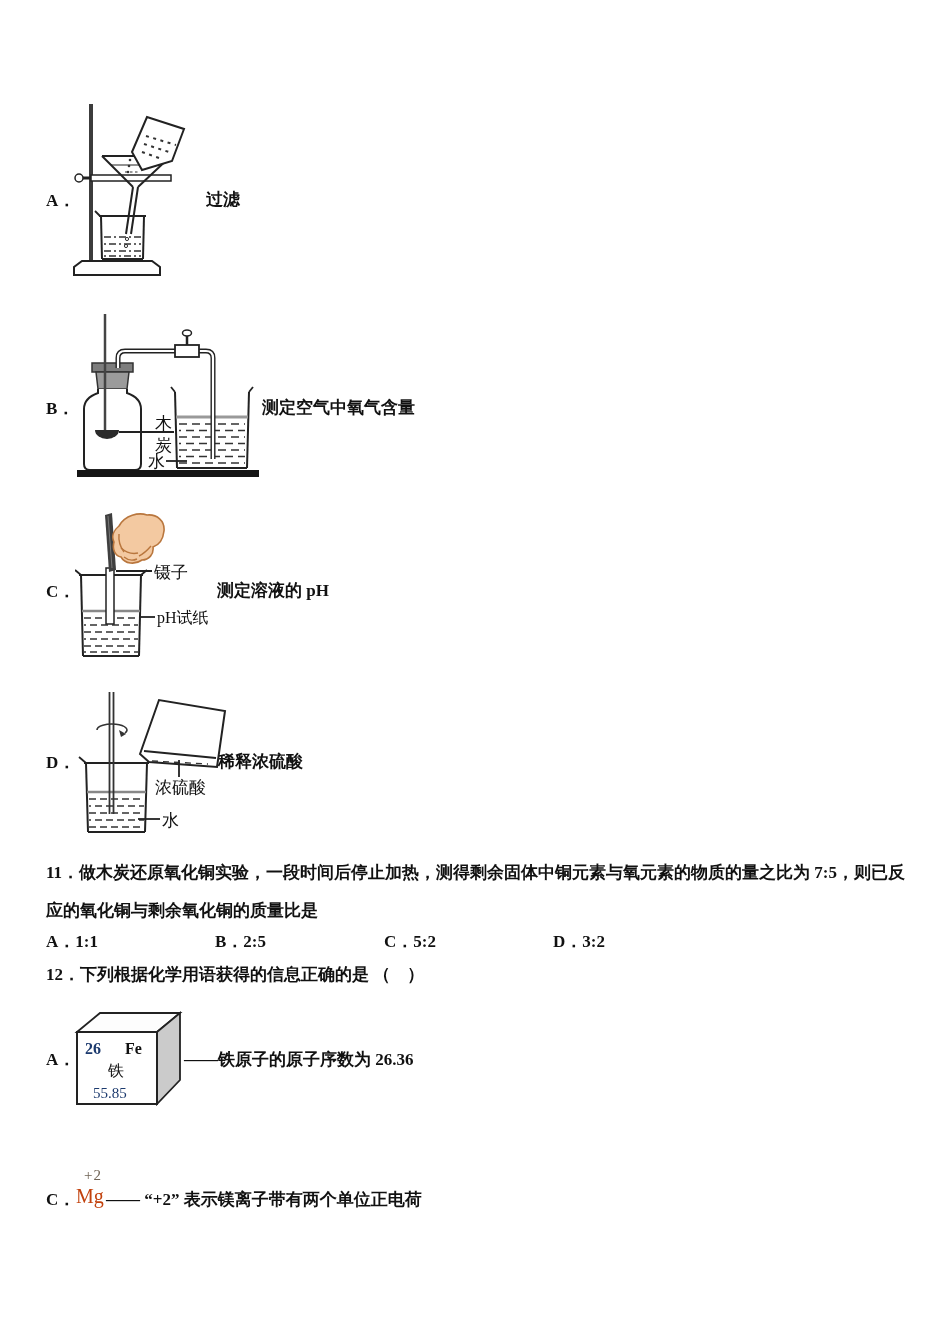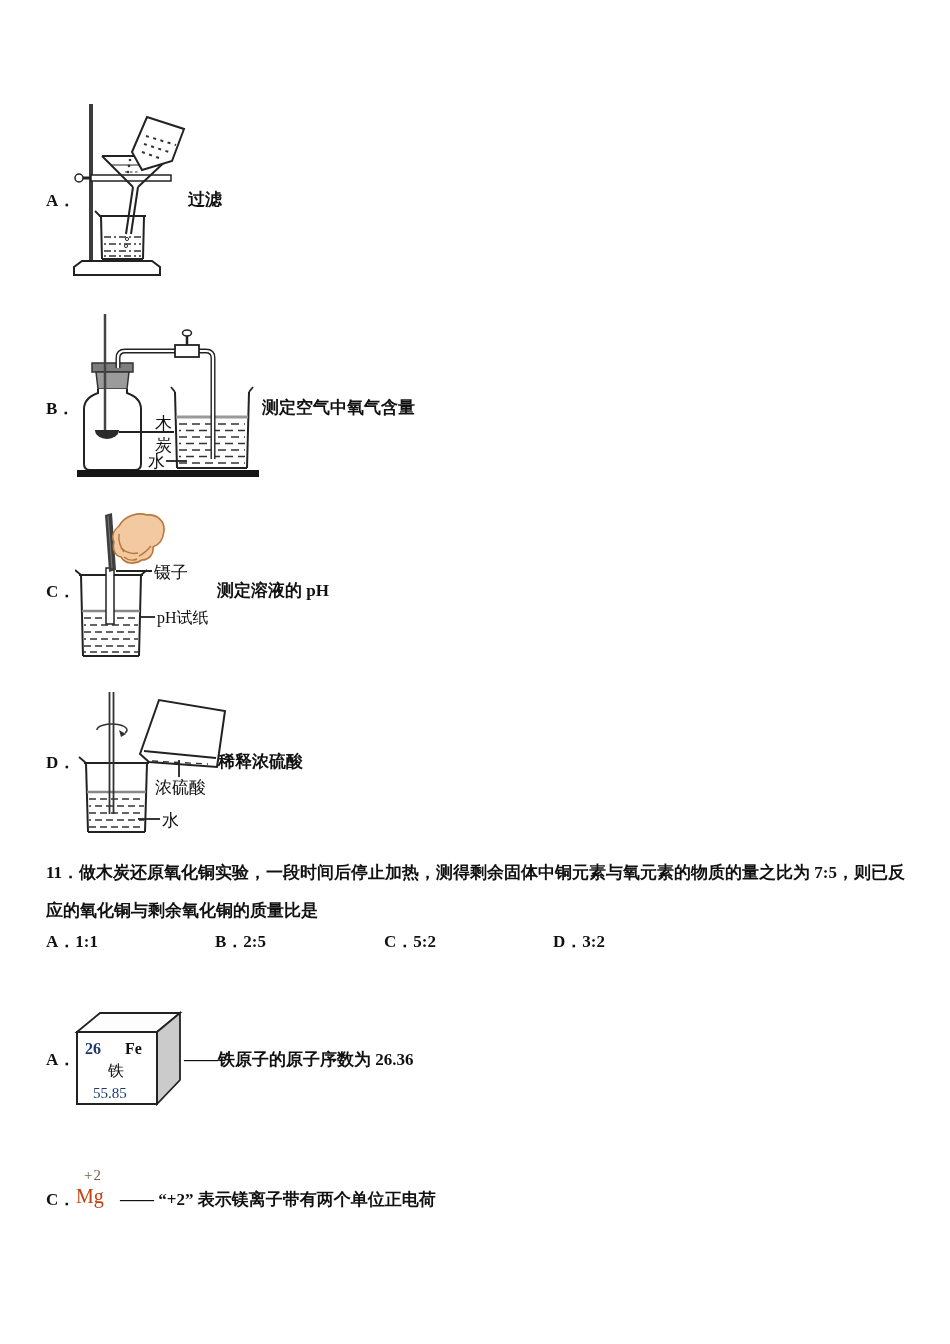--- a/index.html
+++ b/index.html
@@ -13,21 +13,21 @@
   .mg-charge{position:absolute;font-weight:400;font-size:15px;color:#6f6355;letter-spacing:1px;}
   .mg-symbol{position:absolute;font-weight:400;font-size:20px;color:#c2410c;}
   svg text{font-family:"Liberation Serif","DejaVu Serif",serif;}
 </style>
 </head>
 <body>
 
 <div class="page">
 
   <div class="t letter" style="left:46px;top:190px;">A．</div>
-  <div class="t caption" style="left:188px;top:189px;">过滤</div>
+  <div class="t caption" style="left:206px;top:189px;">过滤</div>
 
   <svg class="abs" style="left:72px;top:98px;" width="120" height="182" viewBox="0 0 120 182">
     <g>
       <line x1="19" y1="6" x2="19" y2="165" stroke="#3c3c3c" stroke-width="4"></line>
       <polygon points="10,163 80,163 88,169 88,177 2,177 2,169" fill="#fff" stroke="#222" stroke-width="2"></polygon>
       <circle cx="7" cy="80" r="4" fill="#fff" stroke="#222" stroke-width="1.5"></circle>
       <line x1="11" y1="80" x2="19" y2="80" stroke="#222" stroke-width="3"></line>
       <rect x="19" y="77" width="80" height="6" fill="#fff" stroke="#222" stroke-width="1.5"></rect>
     </g>
     <g>
@@ -182,20 +182,21 @@
     <text x="84" y="136" font-size="17" fill="#111">水</text>
   </svg>
 
   <div class="t" style="left:46px;top:862px;">11．做木炭还原氧化铜实验，一段时间后停止加热，测得剩余固体中铜元素与氧元素的物质的量之比为 7:5，则已反</div>
   <div class="t" style="left:46px;top:900px;">应的氧化铜与剩余氧化铜的质量比是</div>
   <div class="t" style="left:46px;top:931px;">A．1:1</div>
   <div class="t" style="left:215px;top:931px;">B．2:5</div>
   <div class="t" style="left:384px;top:931px;">C．5:2</div>
   <div class="t" style="left:553px;top:931px;text-align:center;">D．3:2</div>
 
+  <div class="t" style="left:46px;top:964px;">12．下列根据化学用语获得的信息正确的是 （　）</div>
 
   <div class="t letter" style="left:46px;top:1049px;">A．</div>
 
   <svg class="abs" style="left:73px;top:1008px;" width="115" height="100" viewBox="0 0 115 100">
     <g>
       <polygon points="4,24 27,5 107,5 84,24" fill="#fdfdfd" stroke="#222" stroke-width="1.8"></polygon>
       <polygon points="84,24 107,5 107,72 84,96" fill="#cbcbcb" stroke="#222" stroke-width="1.8"></polygon>
       <rect x="4" y="24" width="80" height="72" fill="#fff" stroke="#222" stroke-width="2"></rect>
     </g>
     <text x="12" y="46" font-size="16" font-weight="bold" fill="#1c3a6e">26</text>
@@ -203,15 +204,15 @@
     <text x="35" y="68" font-size="16" fill="#111">铁</text>
     <text x="20" y="90" font-size="15" fill="#1c3a6e">55.85</text>
   </svg>
 
   <div class="t" style="left:184px;top:1049px;">——铁原子的原子序数为 26.36</div>
 
 
   <div class="t letter" style="left:46px;top:1189px;">C．</div>
   <div class="mg-charge" style="left:84px;top:1167px;">+2</div>
   <div class="mg-symbol" style="left:76px;top:1185px;">Mg</div>
-  <div class="t" style="left:120px;top:1189px;">—— “+2” 表示镁离子带有两个单位正电荷</div>
+  <div class="t" style="left:106px;top:1189px;">—— “+2” 表示镁离子带有两个单位正电荷</div>
 
 </div>
 
 </body></html>

